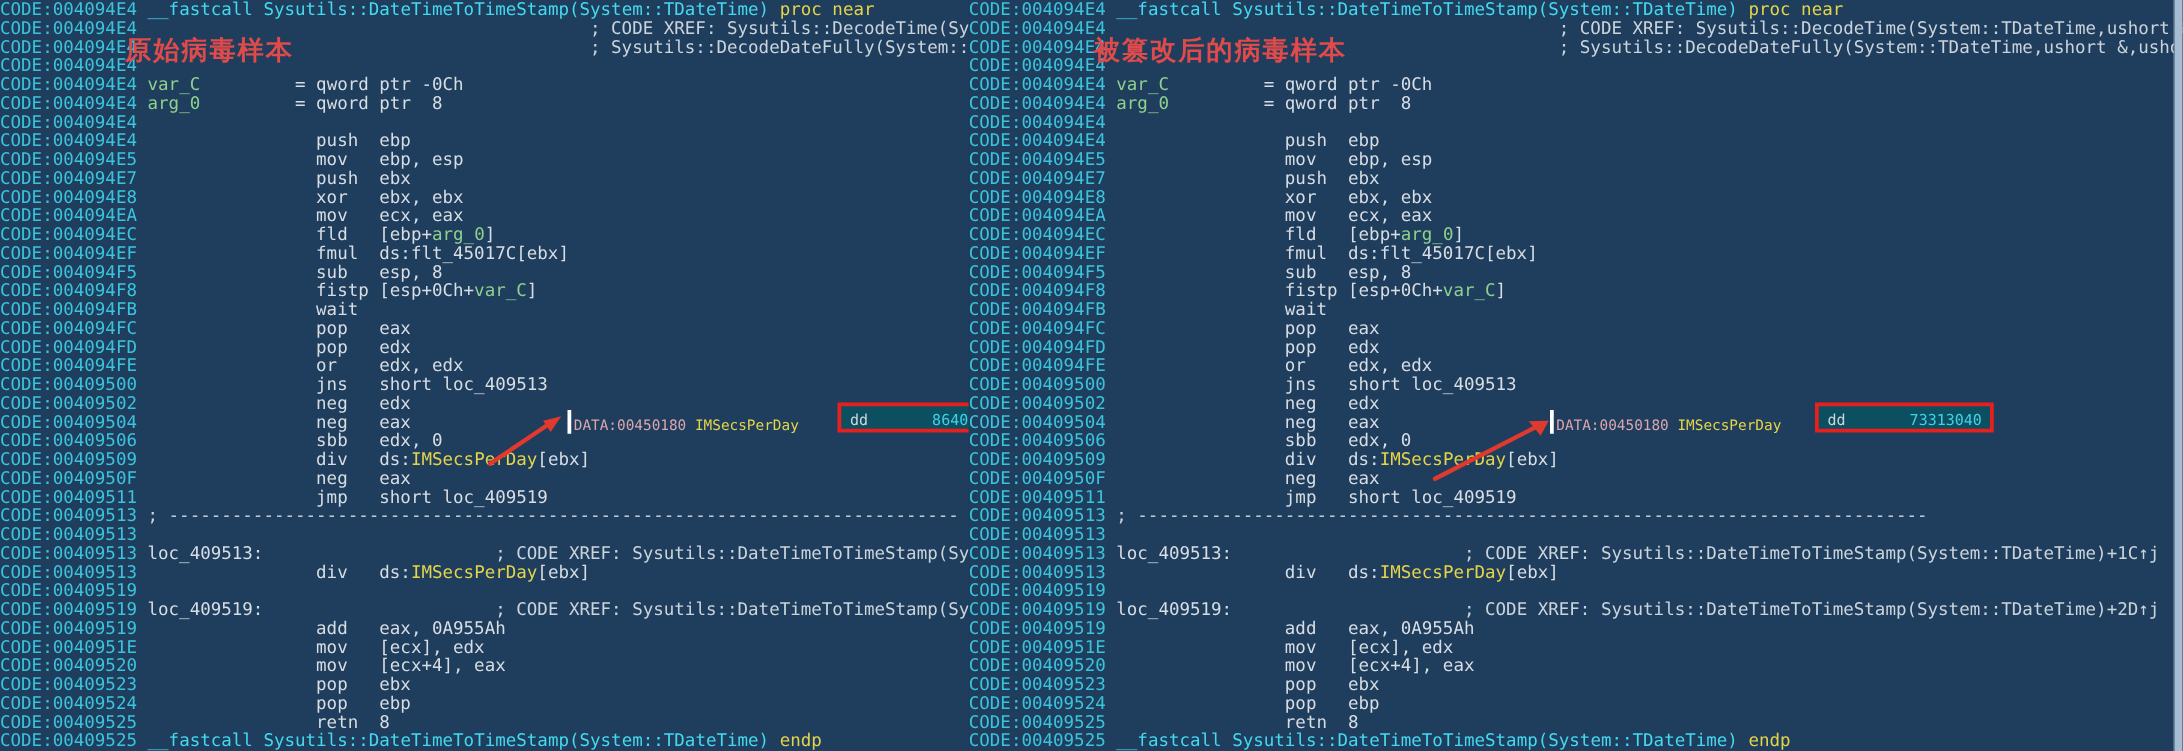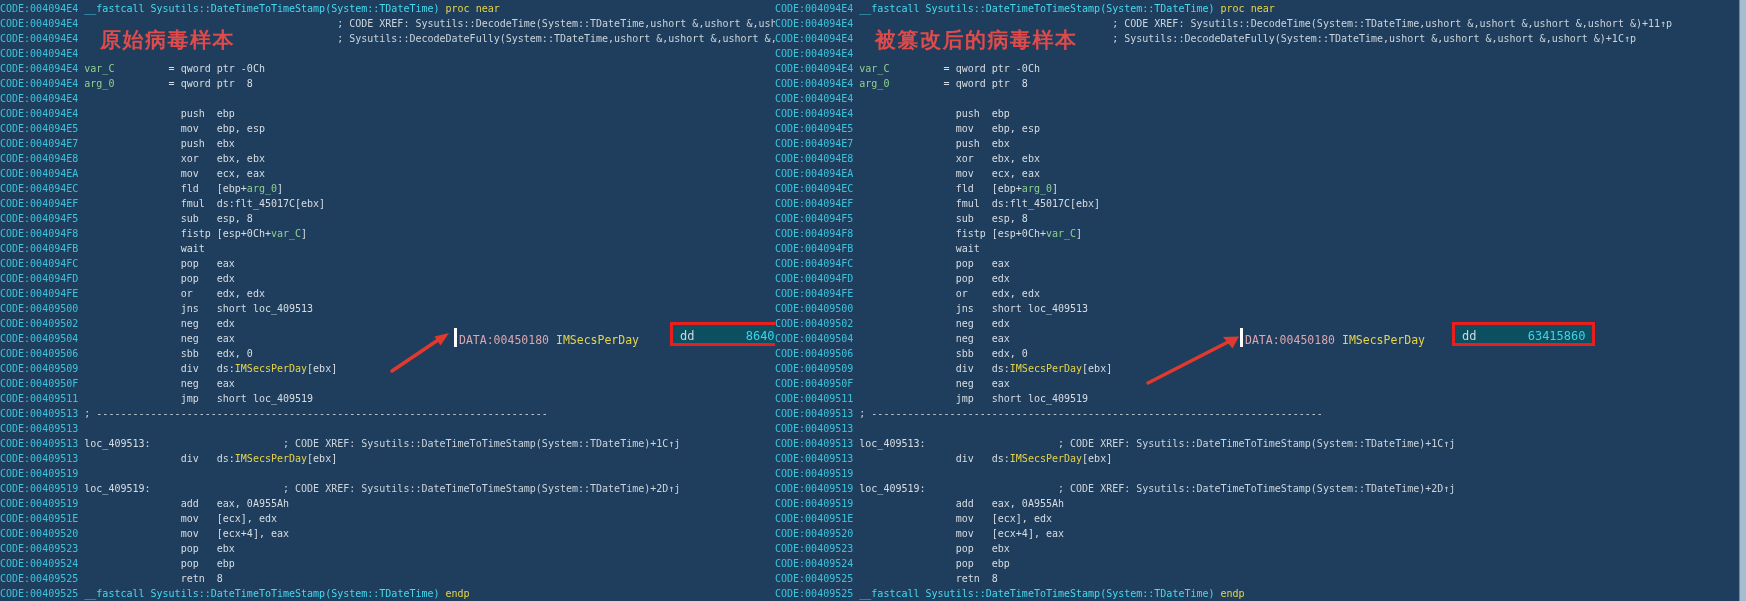--- a/index.html
+++ b/index.html
@@ -9,21 +9,21 @@
   }
   html,body{margin:0;padding:0;}
   body{
     width:1746px;height:601px;overflow:hidden;background:var(--bg);
     font-family:"DejaVu Sans Mono","Liberation Mono",monospace;
     position:relative;
   }
   .pane{position:absolute;top:0;height:601px;overflow:hidden;background:var(--bg);}
   .pane-left{left:0;width:775px;}
   .pane-right{left:775px;width:971px;}
-  .lines{position:absolute;top:1px;left:0;white-space:pre;font-size:10px;line-height:15px;}
+  .lines{position:absolute;top:1px;left:0;white-space:pre;font-size:14px;line-height:15px;}
   .ln{height:15px;white-space:pre;}
   .sa{color:var(--addr);}
   .sf{color:var(--func);}
   .sk{color:var(--kw);}
   .st{color:var(--txt);}
   .sg{color:var(--loc);}
   .sc{color:var(--cmt);}
   .annotation{
     position:absolute;top:26px;left:100px;color:#df4a4a;
     font-size:21px;font-weight:bold;letter-spacing:1.5px;
@@ -74,21 +74,21 @@
 <section class="pane pane-right">
   <div class="lines"><div class="ln"><span class="sa">CODE:004094E4</span><span class="st"> </span><span class="sf">__fastcall Sysutils::DateTimeToTimeStamp(System::TDateTime)</span><span class="st"> </span><span class="sk">proc near</span></div><div class="ln"><span class="sa">CODE:004094E4</span><span class="sc">                                           ; CODE XREF: Sysutils::DecodeTime(System::TDateTime,ushort &amp;,ushort &amp;,ushort &amp;,ushort &amp;)+11↑p</span></div><div class="ln"><span class="sa">CODE:004094E4</span><span class="sc">                                           ; Sysutils::DecodeDateFully(System::TDateTime,ushort &amp;,ushort &amp;,ushort &amp;,ushort &amp;)+1C↑p</span></div><div class="ln"><span class="sa">CODE:004094E4</span></div><div class="ln"><span class="sa">CODE:004094E4</span><span class="st"> </span><span class="sg">var_C</span><span class="st">         = qword ptr -0Ch</span></div><div class="ln"><span class="sa">CODE:004094E4</span><span class="st"> </span><span class="sg">arg_0</span><span class="st">         = qword ptr  8</span></div><div class="ln"><span class="sa">CODE:004094E4</span></div><div class="ln"><span class="sa">CODE:004094E4</span><span class="st">                 push  ebp</span></div><div class="ln"><span class="sa">CODE:004094E5</span><span class="st">                 mov   ebp, esp</span></div><div class="ln"><span class="sa">CODE:004094E7</span><span class="st">                 push  ebx</span></div><div class="ln"><span class="sa">CODE:004094E8</span><span class="st">                 xor   ebx, ebx</span></div><div class="ln"><span class="sa">CODE:004094EA</span><span class="st">                 mov   ecx, eax</span></div><div class="ln"><span class="sa">CODE:004094EC</span><span class="st">                 fld   [ebp+</span><span class="sg">arg_0</span><span class="st">]</span></div><div class="ln"><span class="sa">CODE:004094EF</span><span class="st">                 fmul  ds:flt_45017C[ebx]</span></div><div class="ln"><span class="sa">CODE:004094F5</span><span class="st">                 sub   esp, 8</span></div><div class="ln"><span class="sa">CODE:004094F8</span><span class="st">                 fistp [esp+0Ch+</span><span class="sg">var_C</span><span class="st">]</span></div><div class="ln"><span class="sa">CODE:004094FB</span><span class="st">                 wait</span></div><div class="ln"><span class="sa">CODE:004094FC</span><span class="st">                 pop   eax</span></div><div class="ln"><span class="sa">CODE:004094FD</span><span class="st">                 pop   edx</span></div><div class="ln"><span class="sa">CODE:004094FE</span><span class="st">                 or    edx, edx</span></div><div class="ln"><span class="sa">CODE:00409500</span><span class="st">                 jns   short loc_409513</span></div><div class="ln"><span class="sa">CODE:00409502</span><span class="st">                 neg   edx</span></div><div class="ln"><span class="sa">CODE:00409504</span><span class="st">                 neg   eax</span></div><div class="ln"><span class="sa">CODE:00409506</span><span class="st">                 sbb   edx, 0</span></div><div class="ln"><span class="sa">CODE:00409509</span><span class="st">                 div   ds:</span><span class="sk">IMSecsPerDay</span><span class="st">[ebx]</span></div><div class="ln"><span class="sa">CODE:0040950F</span><span class="st">                 neg   eax</span></div><div class="ln"><span class="sa">CODE:00409511</span><span class="st">                 jmp   short loc_409519</span></div><div class="ln"><span class="sa">CODE:00409513</span><span class="sc"> ; ---------------------------------------------------------------------------</span></div><div class="ln"><span class="sa">CODE:00409513</span></div><div class="ln"><span class="sa">CODE:00409513</span><span class="st"> loc_409513:</span><span class="sc">                      ; CODE XREF: Sysutils::DateTimeToTimeStamp(System::TDateTime)+1C↑j</span></div><div class="ln"><span class="sa">CODE:00409513</span><span class="st">                 div   ds:</span><span class="sk">IMSecsPerDay</span><span class="st">[ebx]</span></div><div class="ln"><span class="sa">CODE:00409519</span></div><div class="ln"><span class="sa">CODE:00409519</span><span class="st"> loc_409519:</span><span class="sc">                      ; CODE XREF: Sysutils::DateTimeToTimeStamp(System::TDateTime)+2D↑j</span></div><div class="ln"><span class="sa">CODE:00409519</span><span class="st">                 add   eax, 0A955Ah</span></div><div class="ln"><span class="sa">CODE:0040951E</span><span class="st">                 mov   [ecx], edx</span></div><div class="ln"><span class="sa">CODE:00409520</span><span class="st">                 mov   [ecx+4], eax</span></div><div class="ln"><span class="sa">CODE:00409523</span><span class="st">                 pop   ebx</span></div><div class="ln"><span class="sa">CODE:00409524</span><span class="st">                 pop   ebp</span></div><div class="ln"><span class="sa">CODE:00409525</span><span class="st">                 retn  8</span></div><div class="ln"><span class="sa">CODE:00409525</span><span class="st"> </span><span class="sf">__fastcall Sysutils::DateTimeToTimeStamp(System::TDateTime)</span><span class="st"> </span><span class="sk">endp</span></div></div>
 
   <div class="annotation">被篡改后的病毒样本</div>
 
   <div class="tooltip">
     <span class="cursor"></span><span class="tt-addr">DATA:00450180</span><span class="st"> </span><span class="tt-name">IMSecsPerDay</span>
   </div>
 
   <div class="ddbox">
-    <span class="dd-kw">dd </span><span class="dd-num">63415860</span>
+    <span class="dd-kw">dd </span><span class="dd-num">73313040</span>
   </div>
 
   <svg class="arrow" viewBox="0 0 775 601">
     <line x1="373" y1="383" x2="453" y2="342" stroke="#e0392e" stroke-width="3.5" stroke-linecap="round"></line>
     <polygon points="464,336.5 457.5,348.5 448,337" fill="#e0392e"></polygon>
   </svg>
 </section>
 
 <div class="scrollbar"></div>
 

